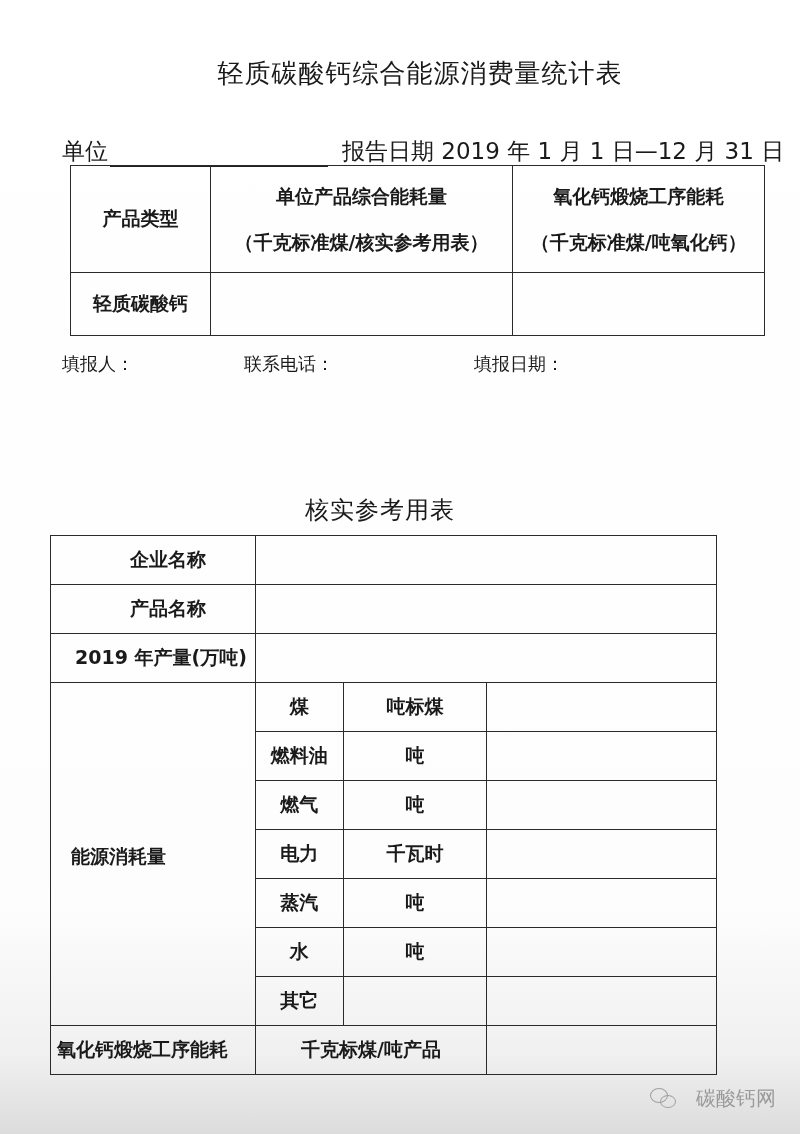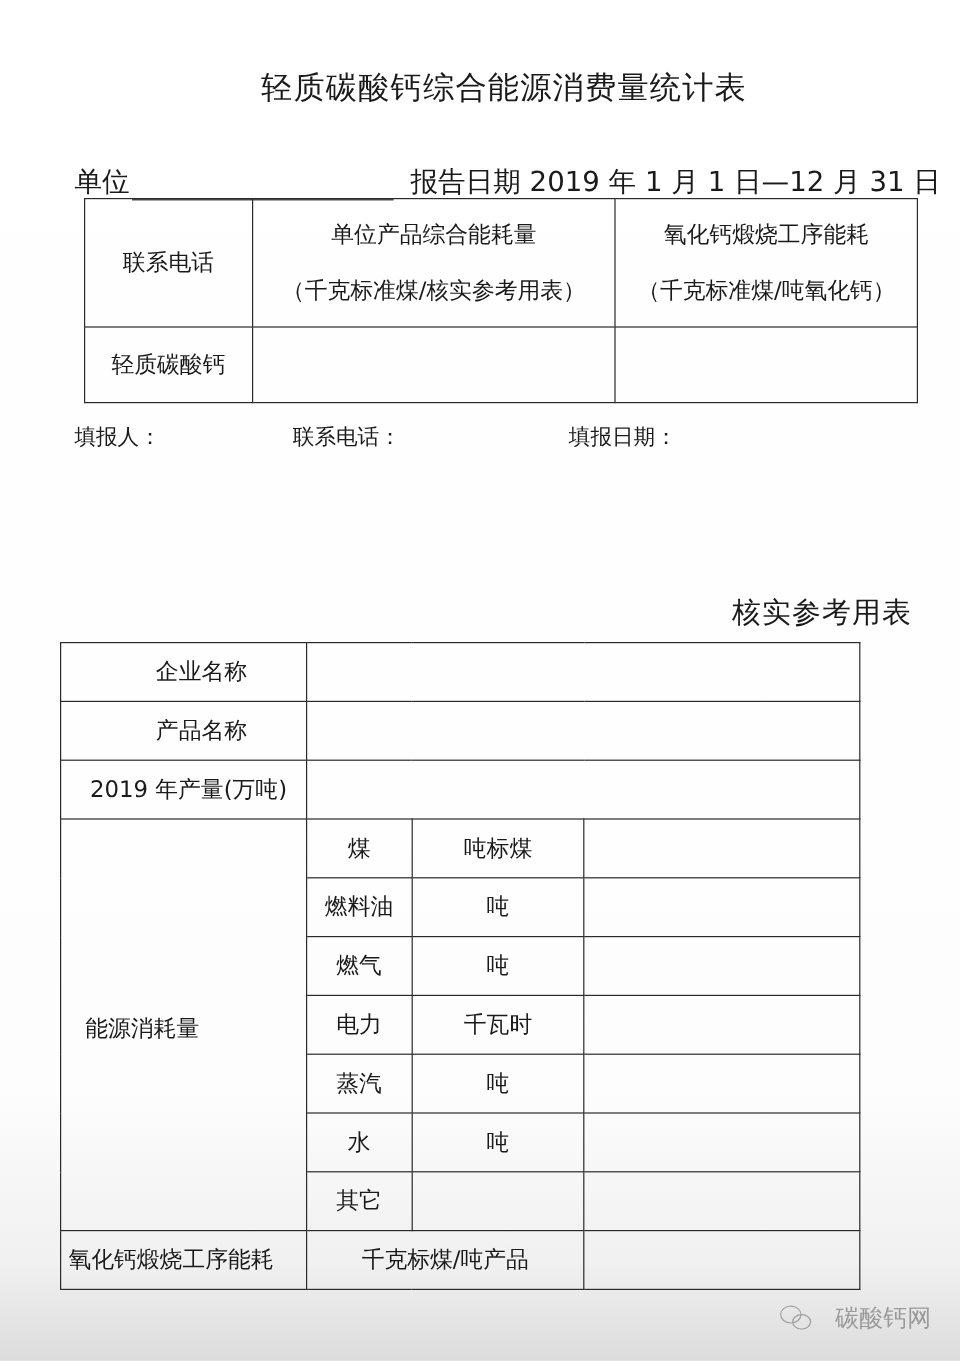--- a/index.html
+++ b/index.html
@@ -7,25 +7,25 @@
     width:800px; height:1134px; position:relative; overflow:hidden;
     background: linear-gradient(180deg, #ffffff 0%, #fdfdfd 80%, #f0f0f0 93%, #dcdcdc 100%);
     font-family: "DejaVu Serif", "Liberation Serif", serif;
     color:#1a1a1a;
   }
   .abs { position:absolute; }
   .title { left:0; width:840px; top:56px; text-align:center; font-size:26px; letter-spacing:1px; font-family:"DejaVu Sans","Liberation Sans",sans-serif; }
   .line1 { left:62px; top:136px; font-size:23px; white-space:nowrap; font-family:"DejaVu Sans","Liberation Sans",sans-serif; }
   .blank { display:inline-block; width:218px; border-bottom:1.5px solid #222; height:18px; vertical-align:bottom; margin:0 14px 0 2px; }
   table { border-collapse:collapse; position:absolute; }
-  td { border:1.5px solid #2a2a2a; padding:0; font-size:19px; font-family:"DejaVu Sans","Liberation Sans",sans-serif; text-align:center; vertical-align:middle; }
+  td { border:1.5px solid #2a2a2a; padding:0; font-size:19px; font-family:"DejaVu Sans","Liberation Sans",sans-serif; text-align:center; vertical-align:middle;font-weight:bold; }
   .t1 { left:70px; top:165px; width:695px; }
   .t1 td.hdr div { line-height:46px; }
   .sig { top:352px; font-size:18px; font-family:Liberation Serif, serif; }
-  .subtitle { left:0; width:760px; top:494px; text-align:right; font-size:24px; letter-spacing:1px; font-family:"DejaVu Sans","Liberation Sans",sans-serif; }
+  .subtitle { left:0; width:760px; top:494px; text-align:center; font-size:24px; letter-spacing:1px; font-family:"DejaVu Sans","Liberation Sans",sans-serif; }
   .t2 { left:50px; top:535px; width:667px; }
   .t2 td { height:48px; }
   .left-lbl { text-align:center; padding-left:30px; }
   .watermark { right:24px; bottom:22px; font-size:20px; color:#9a9a9a; font-family:"DejaVu Sans","Liberation Sans",sans-serif; display:flex; align-items:center; gap:18px; }
   .wm-icon { width:28px; height:22px; position:relative; }
   .wm-icon span { position:absolute; border:1.5px solid #a0a0a0; border-radius:50%; }
 </style>
 </head>
 <body>
 
@@ -36,21 +36,21 @@
 </div>
 
 <table class="t1">
   <colgroup>
       <col style="width:140px">
       <col style="width:303px">
       <col style="width:252px">
     </colgroup>
   <tbody>
       <tr style="height:107px">
-    <td><span>联系电话</span></td>
+    <td><span>产品类型</span></td>
     <td class="hdr">
       <div>单位产品综合能耗量</div>
       <div>（千克标准煤/核实参考用表）</div>
     </td>
     <td class="hdr">
       <div>氧化钙煅烧工序能耗</div>
       <div>（千克标准煤/吨氧化钙）</div>
     </td>
   </tr>
   <tr style="height:63px">

